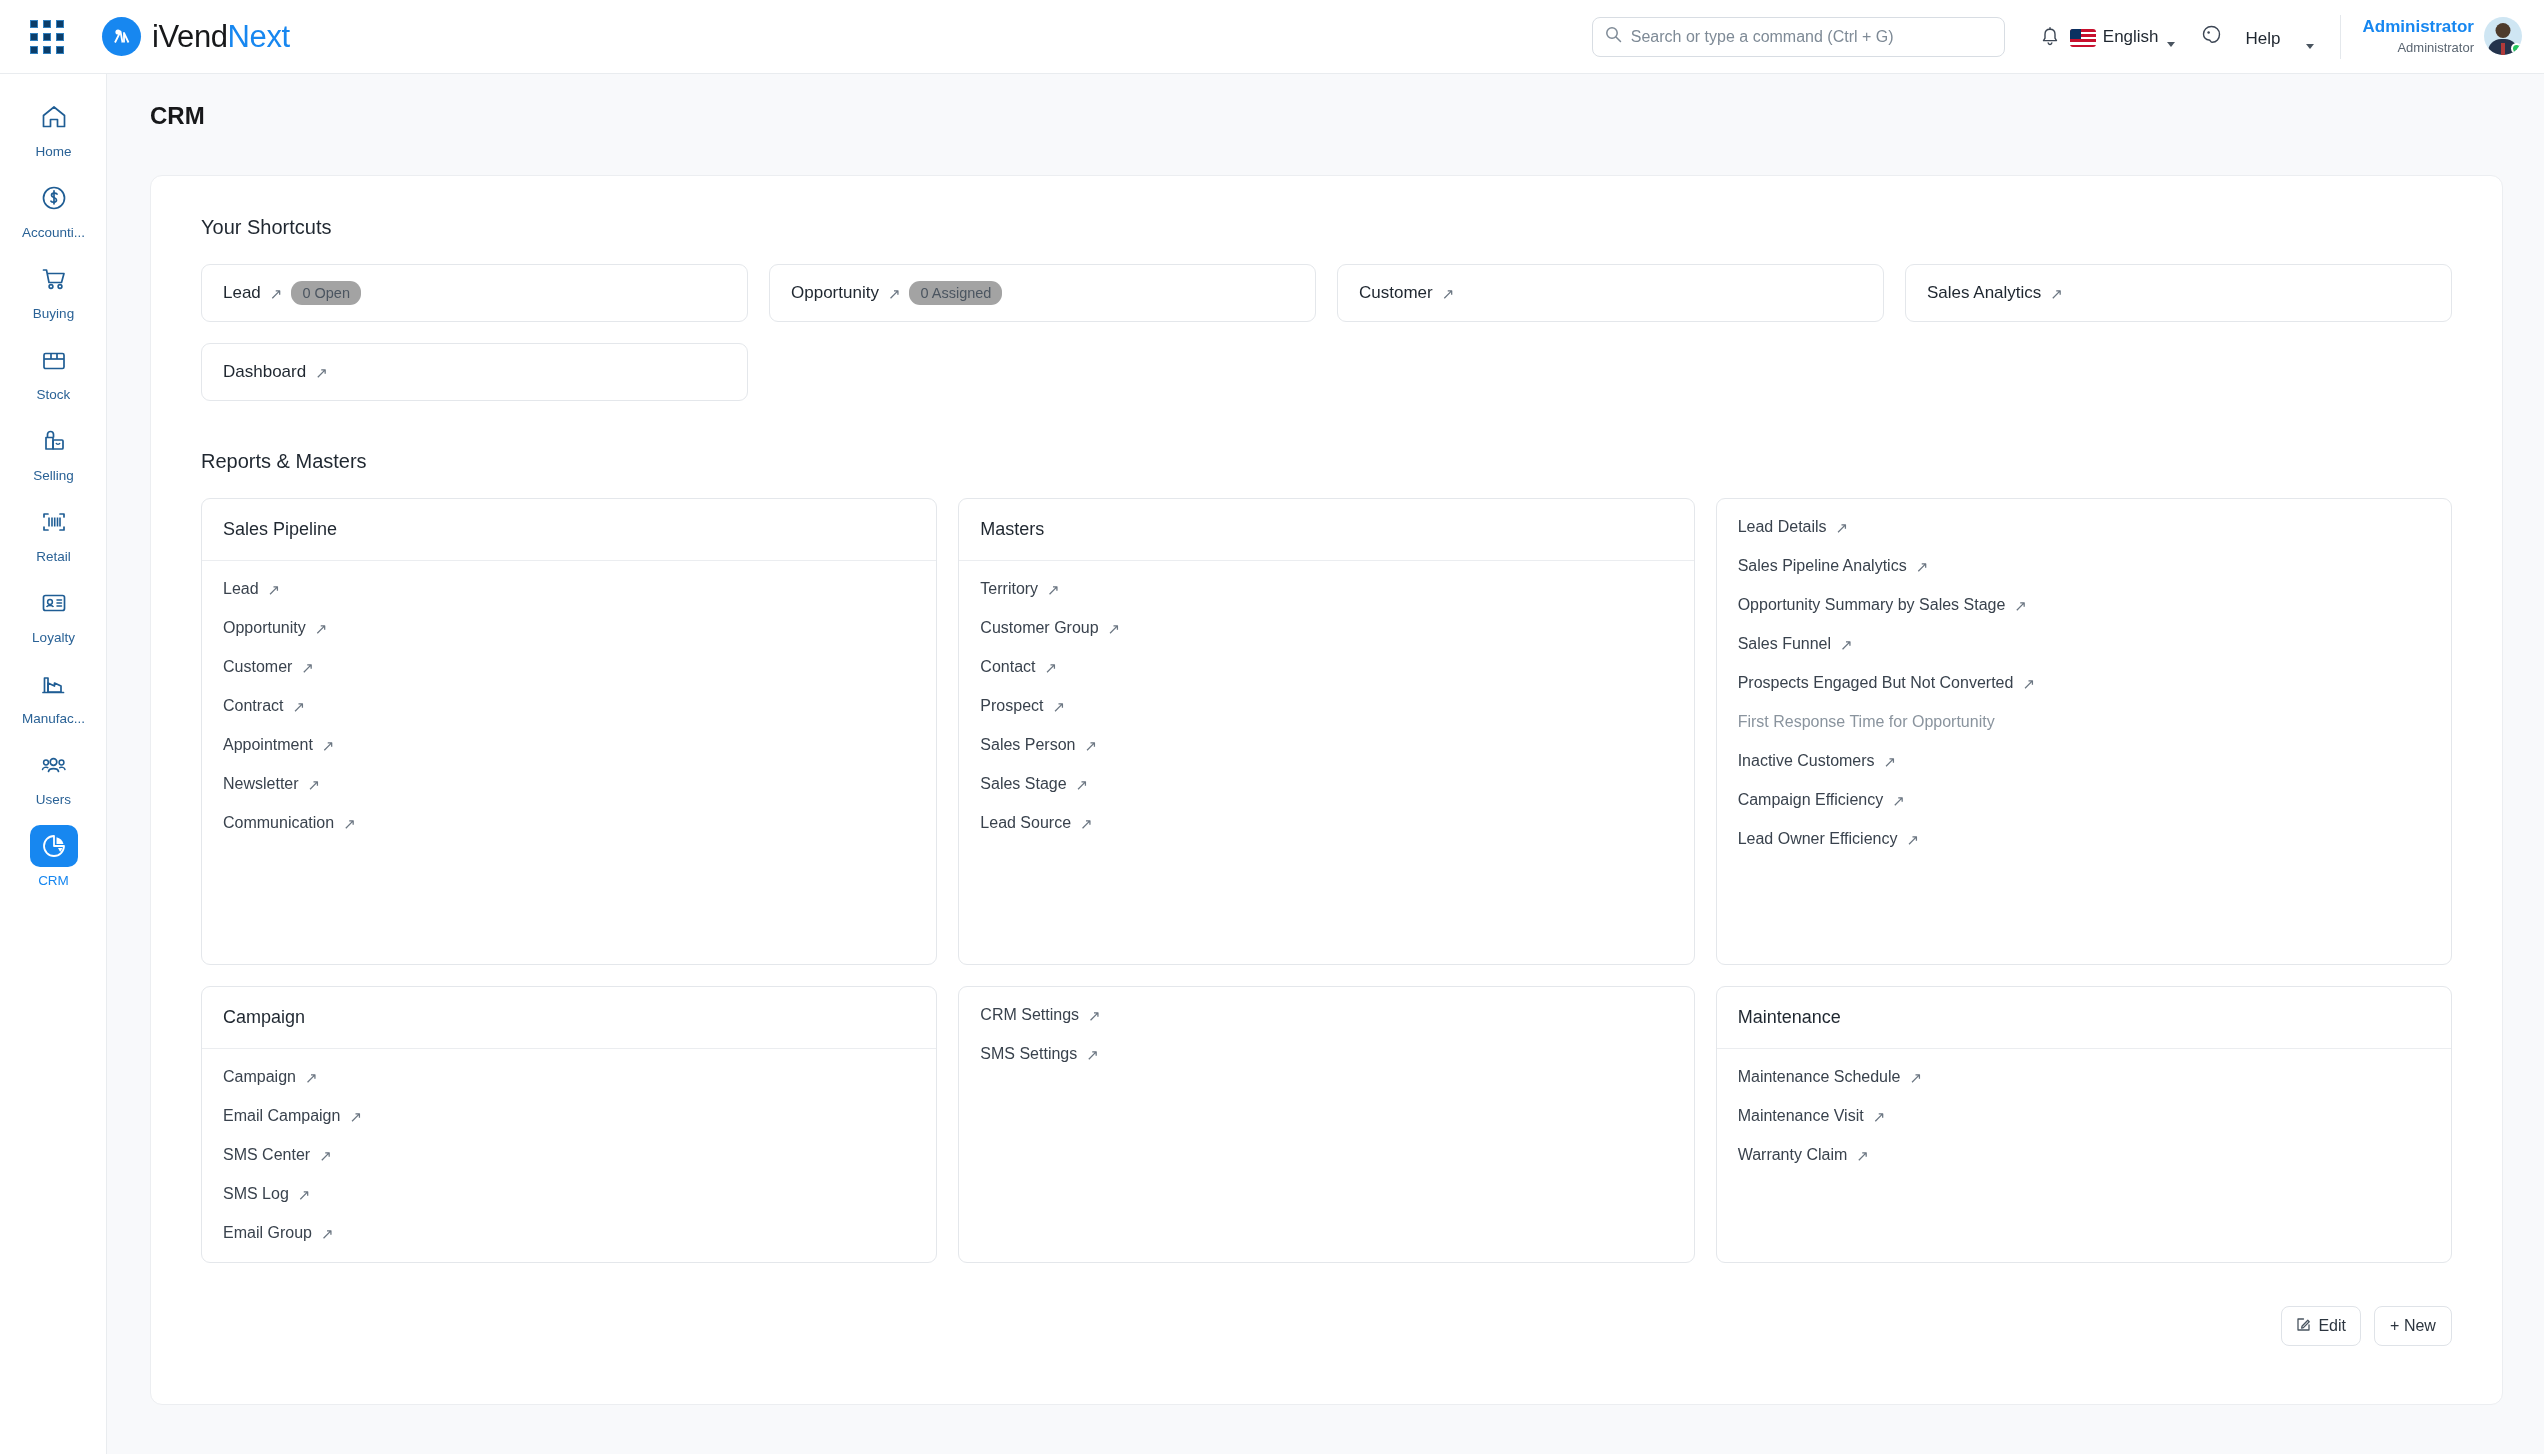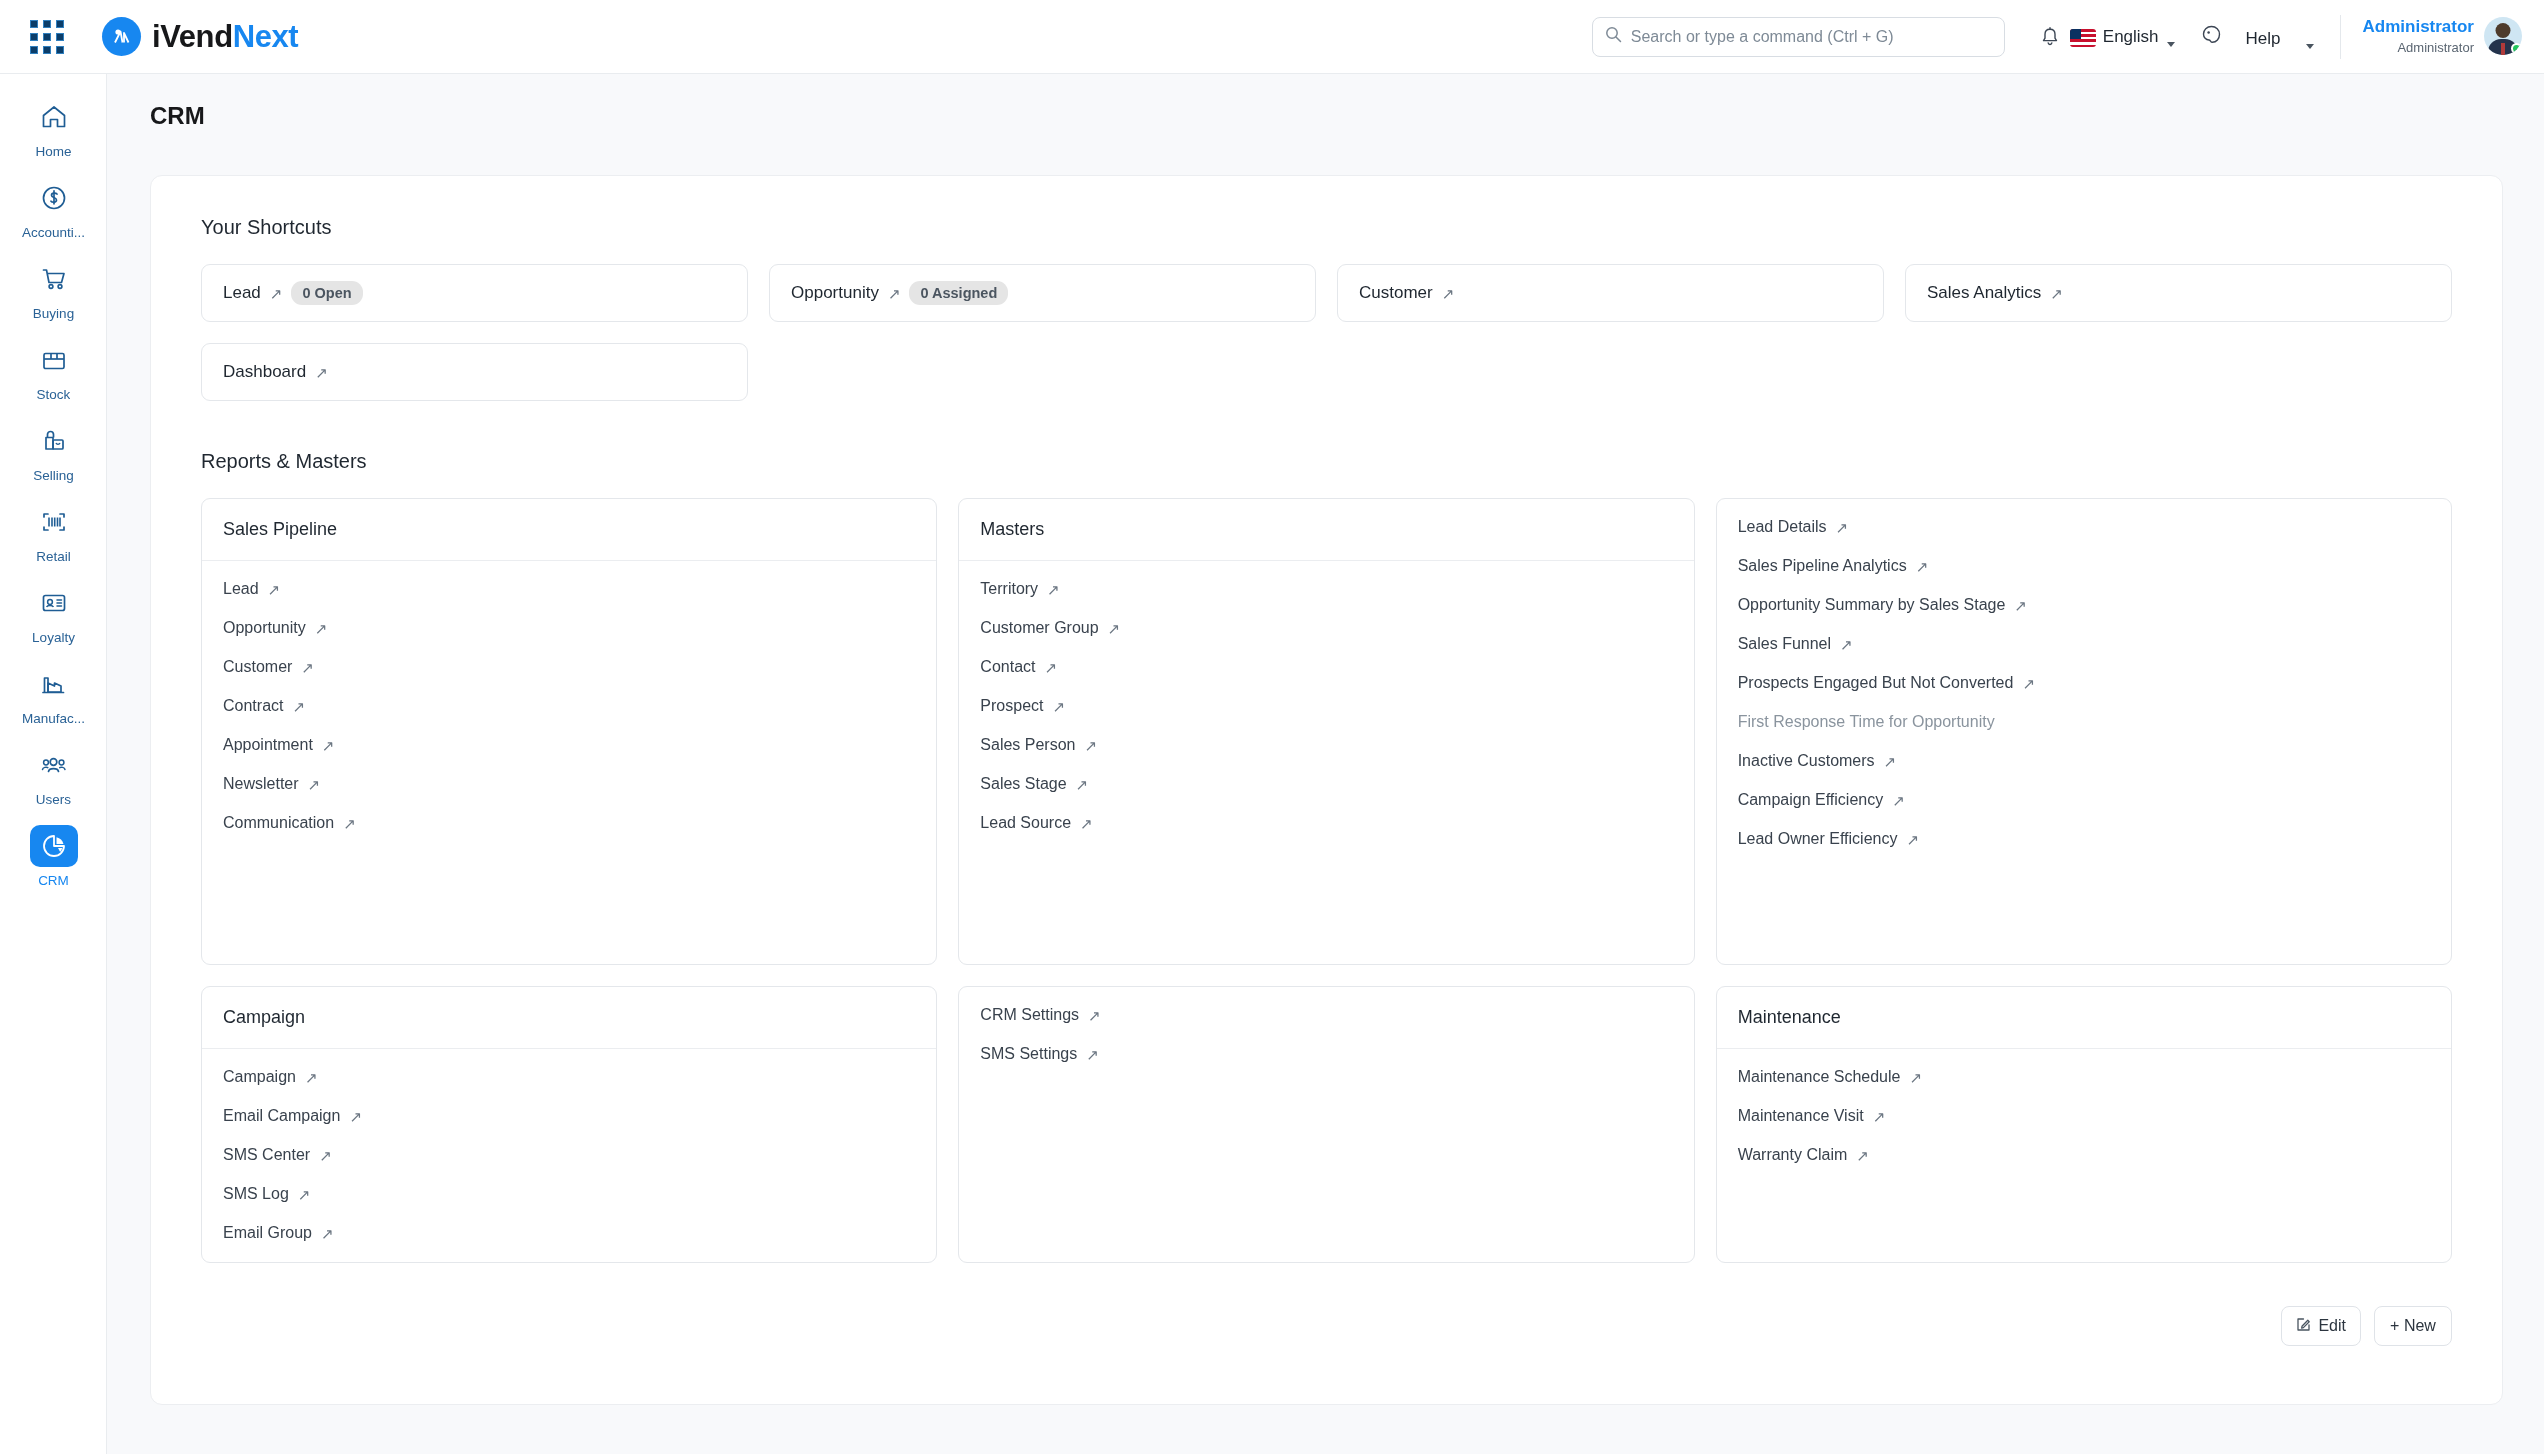--- a/index.html
+++ b/index.html
@@ -40,21 +40,21 @@
     margin-left: 38px; gap: 11px;
     cursor: pointer;
   }
   .brand-mark {
     width: 39px; height: 39px; border-radius: 50%;
     background: #1787f0;
     display: flex; align-items: center; justify-content: center;
     flex-shrink: 0;
   }
   .brand-text {
-    font-size: 31px; font-weight: 700;
+    font-size: 31px; font-weight: 400;
     letter-spacing: -0.4px;
     white-space: nowrap;
   }
   .brand-text .t1 { color: #17181a; }
   .brand-text .t2 { color: #1787f0; }
 
   .topbar-right {
     margin-left: auto; display: flex; align-items: center;
     height: 100%;
   }
@@ -213,22 +213,22 @@
     background: #fff;
     display: flex; align-items: center;
     padding: 0 21px; gap: 9px;
     cursor: pointer;
   }
   .shortcut-label {
     font-size: 17px; color: #1f2730; white-space: nowrap;
   }
   .pill {
     font-size: 14.5px; color: #4b5560;
-    background: #e5e5e5; border-radius: 11px;
-    padding: 4px 11px; white-space: nowrap; font-weight: bold;
+    background: #a3a3a3; border-radius: 11px;
+    padding: 4px 11px; white-space: nowrap;
   }
   .arrow-ne {
     font-size: 15px; color: #6b7682; line-height: 1;
     display: inline-block;
   }
 
   
   .cards-grid {
     display: grid;
     grid-template-columns: repeat(3, 1fr);

